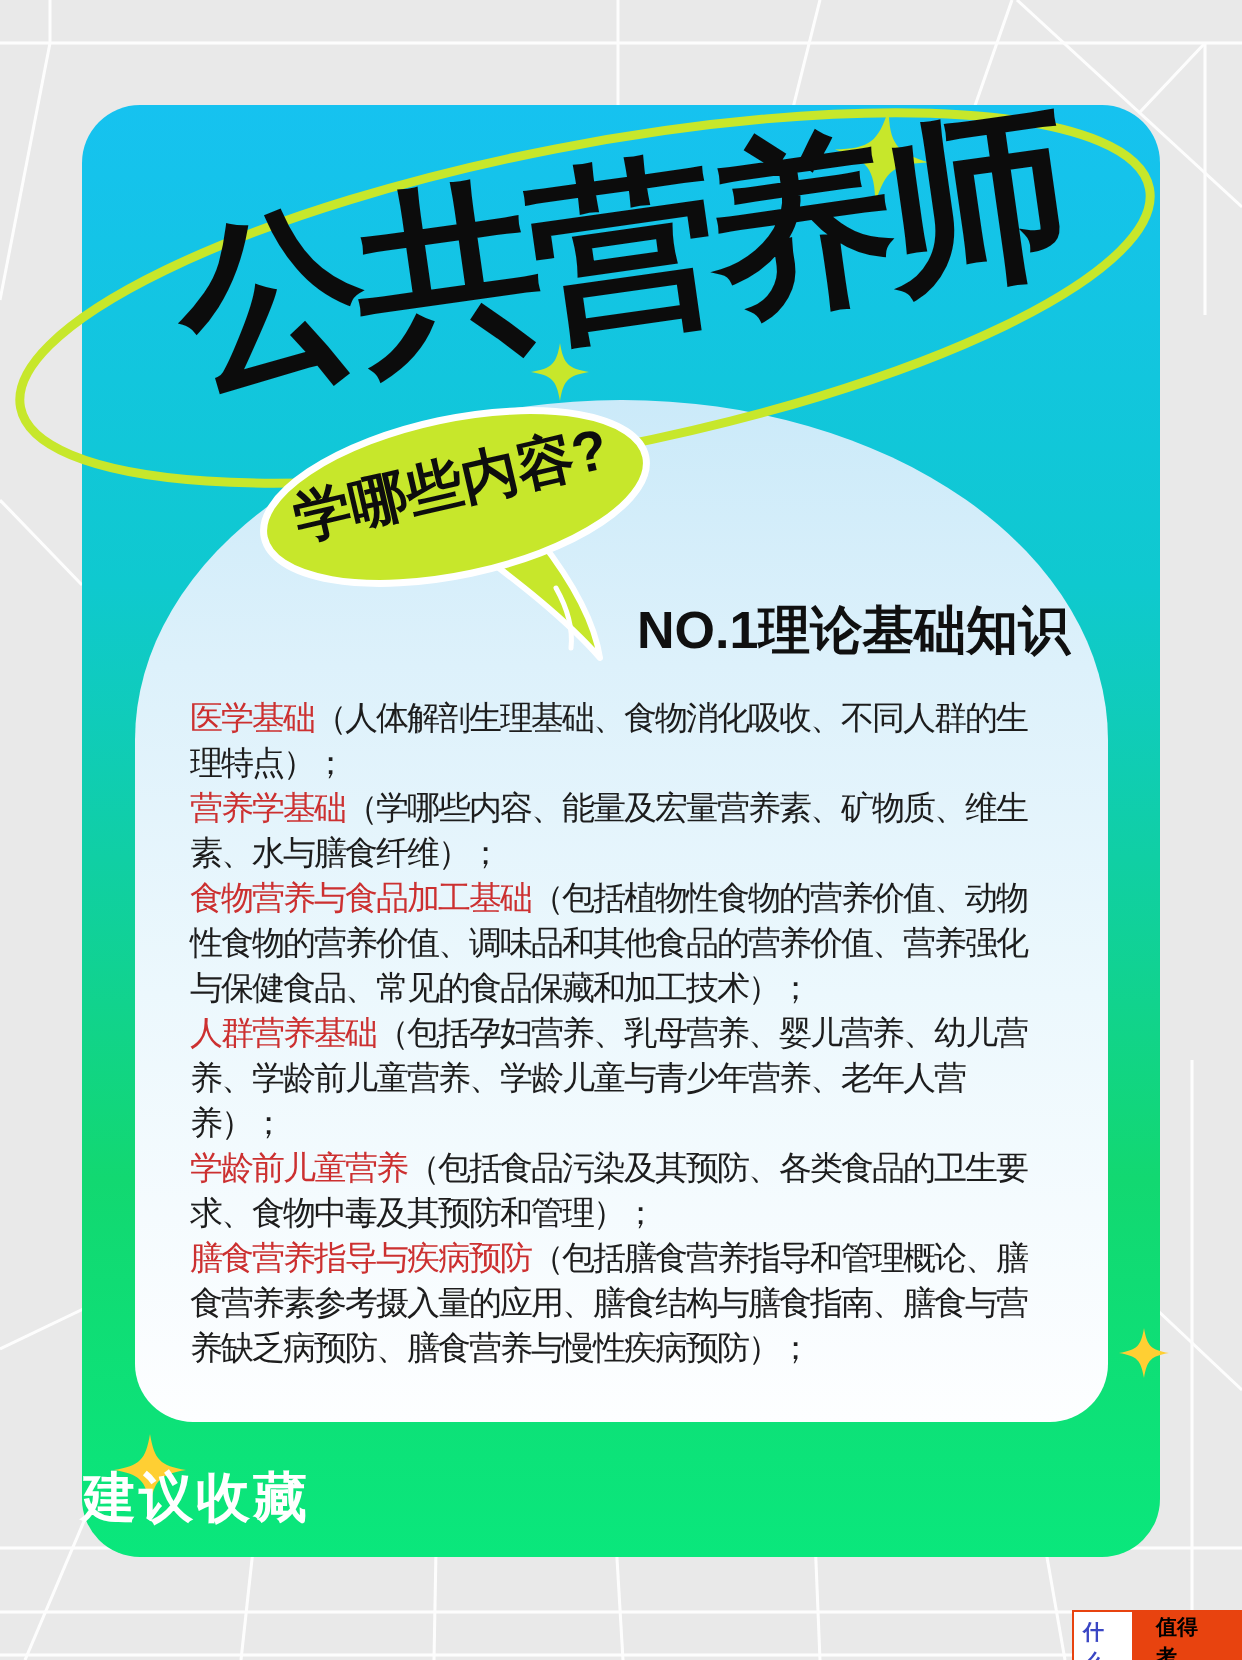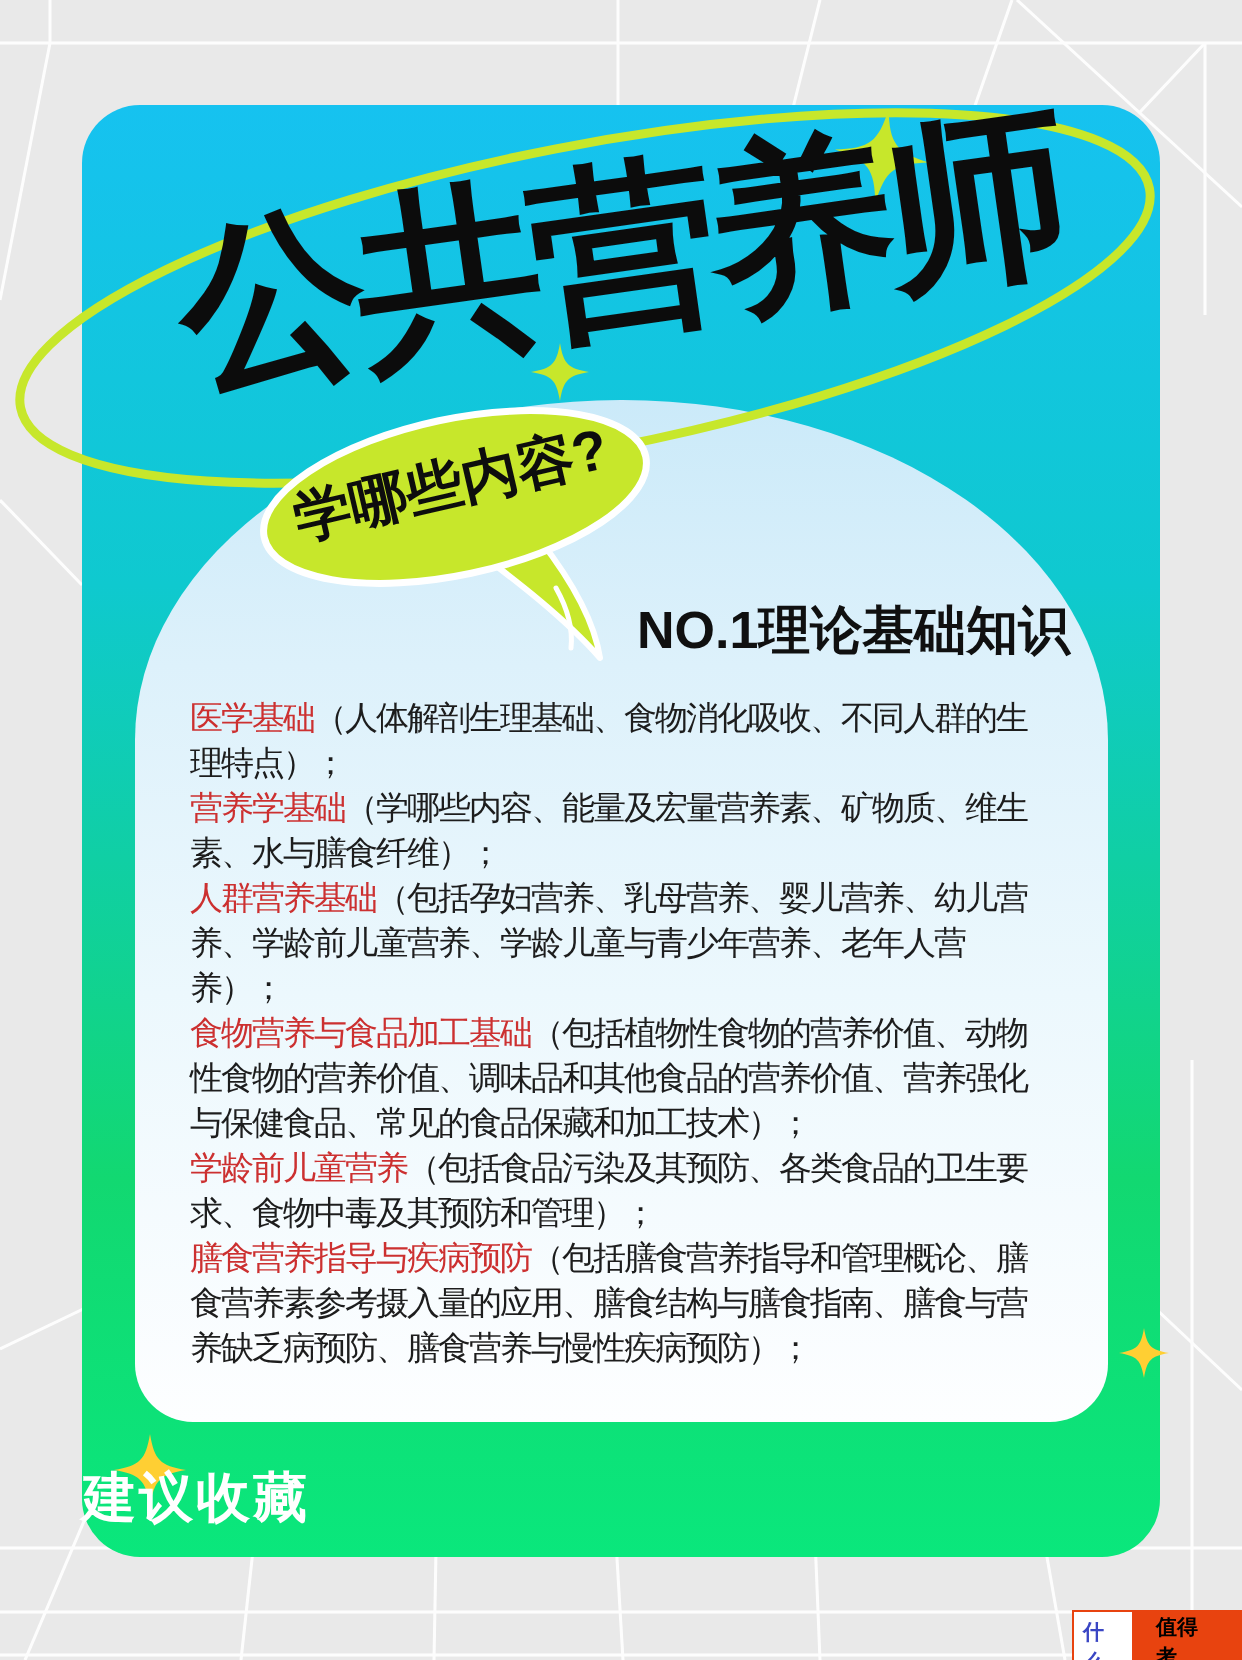--- a/index.html
+++ b/index.html
@@ -106,22 +106,22 @@
 
 <div class="big-title">公共营养师</div>
 
 <div class="bubble-text">学哪些内容?</div>
 
 <div class="section-heading">NO.1理论基础知识</div>
 
 <div class="items">
   <div class="item"><span class="term">医学基础</span><span class="desc">（人体解剖生理基础、食物消化吸收、不同人群的生理特点）；</span></div>
   <div class="item"><span class="term">营养学基础</span><span class="desc">（学哪些内容、能量及宏量营养素、矿物质、维生素、水与膳食纤维）；</span></div>
+  <div class="item"><span class="term">食物营养与食品加工基础</span><span class="desc">（包括植物性食物的营养价值、动物性食物的营养价值、调味品和其他食品的营养价值、营养强化与保健食品、常见的食品保藏和加工技术）；</span></div>
   <div class="item"><span class="term">人群营养基础</span><span class="desc">（包括孕妇营养、乳母营养、婴儿营养、幼儿营养、学龄前儿童营养、学龄儿童与青少年营养、老年人营养）；</span></div>
-  <div class="item"><span class="term">食物营养与食品加工基础</span><span class="desc">（包括植物性食物的营养价值、动物性食物的营养价值、调味品和其他食品的营养价值、营养强化与保健食品、常见的食品保藏和加工技术）；</span></div>
   <div class="item"><span class="term">学龄前儿童营养</span><span class="desc">（包括食品污染及其预防、各类食品的卫生要求、食物中毒及其预防和管理）；</span></div>
   <div class="item"><span class="term">膳食营养指导与疾病预防</span><span class="desc">（包括膳食营养指导和管理概论、膳食营养素参考摄入量的应用、膳食结构与膳食指南、膳食与营养缺乏病预防、膳食营养与慢性疾病预防）；</span></div>
 </div>
 
 <div class="footer-note">建议收藏</div>
 
 <div class="watermark">
   <span class="wm-left">什么</span>
   <span class="wm-right">值得考</span>
 </div>

